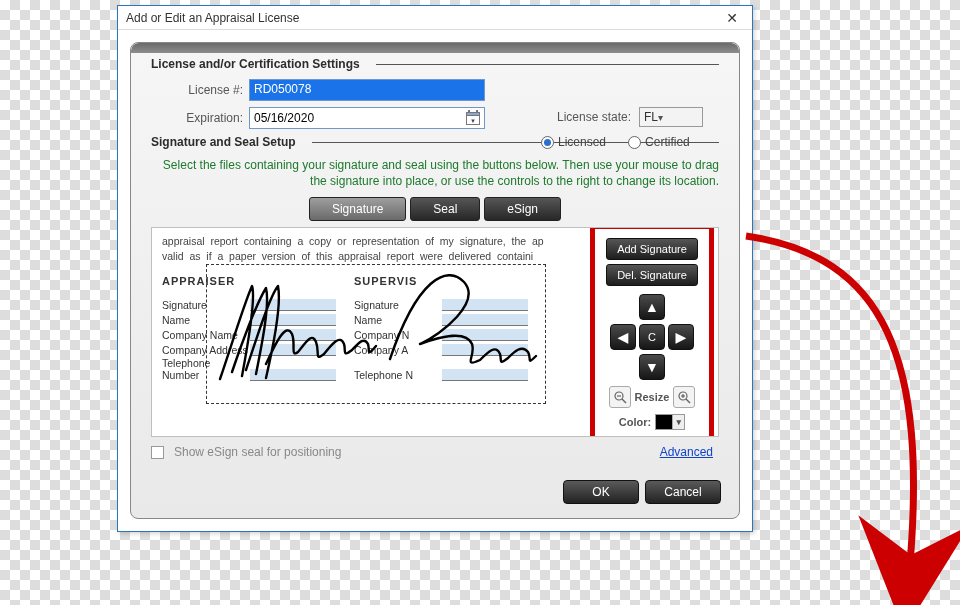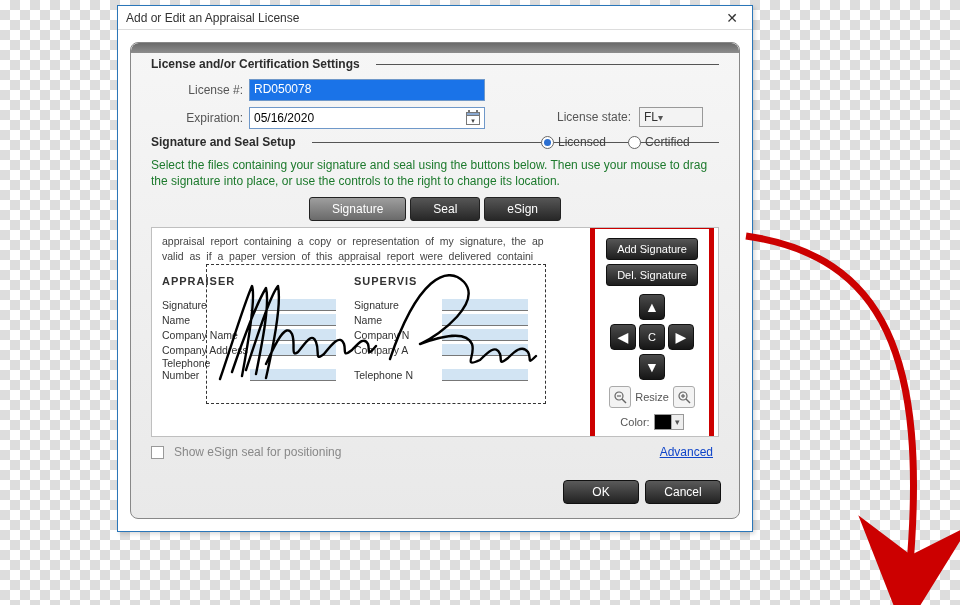--- a/index.html
+++ b/index.html
@@ -110,20 +110,21 @@
     border:1px solid #666; display:inline-flex; align-items:center; justify-content:center;
     background:#fff;
   }
   .radio .dot.filled::after{ content:""; width:7px;height:7px;border-radius:50%; background:#2b6fd1;}
   .radios{ display:flex; }
 
   .hint {
     color: #1d7a2d;
     line-height: 1.35;
     margin: 4px 0 8px 0;
+    text-align: right;
   }
 
   .tabs { display:flex; justify-content:center; gap:4px; margin-bottom:6px; }
   .tab {
     padding: 4px 22px;
     border-radius: 3px;
     background: linear-gradient(#565656,#272727);
     color: #fff;
     border: 1px solid #222;
     font-size: 12px;
@@ -221,21 +222,21 @@
   }
   .gbtn.c { font-size:11px; }
   .gbtn.up{ left:33px; top:0;}
   .gbtn.left{ left:4px; top:30px;}
   .gbtn.center{ left:33px; top:30px;}
   .gbtn.right{ left:62px; top:30px;}
   .gbtn.down{ left:33px; top:60px;}
 
   .resize-row, .color-row {
     display:flex; align-items:center; gap:4px;
-    font-size:11px; color:#555; margin-top:2px;
+    font-size:11px; color:#555; margin-top:2px;font-weight:bold;
   }
   .magbtn{
     width:22px;height:22px;border:1px solid #aaa;border-radius:3px;
     display:flex;align-items:center;justify-content:center;
     background:#f3f3f3;
   }
   .swatch{
     width:30px;height:16px;border:1px solid #999;
     display:flex;align-items:stretch;
   }

